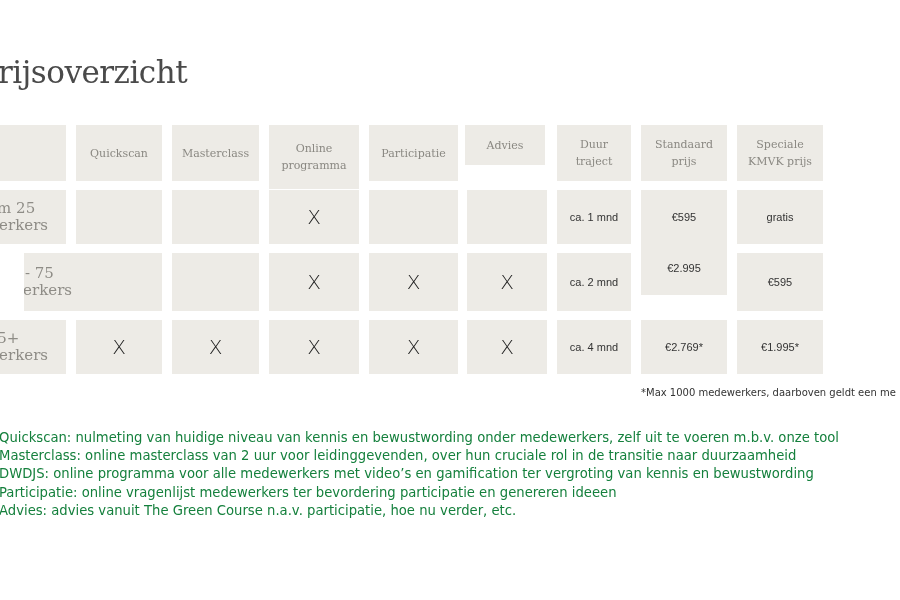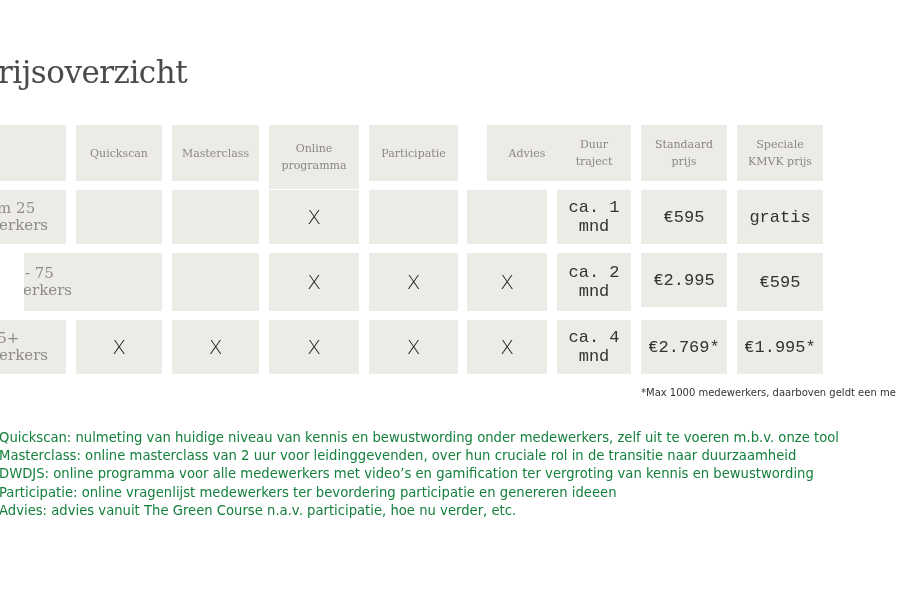--- a/index.html
+++ b/index.html
@@ -23,21 +23,21 @@
     .hdr {
       font-family: "DejaVu Serif", serif; font-size: 11px;
       color: #8a8882; line-height: 17px; font-weight: 300;
     }
     .rowlabel {
       font-family: "DejaVu Serif", serif; font-size: 15px;
       color: #8e8c86; line-height: 17px; justify-content: flex-end;
       padding-right: 18px; white-space: nowrap; overflow: hidden;
     }
     .mark { font-size: 20px; color: #1f1f1f; font-family: "DejaVu Sans", sans-serif; font-weight: 300; }
-    .val { font-size: 17px; color: #333; font-family: Liberation Mono, monospace; }
+    .val { font-size: 11px; color: #333; font-family: Liberation Sans, sans-serif; }
     .footnote {
       position: absolute; left: 641px; top: 387px;
       font-size: 10px; color: #333; white-space: nowrap;
       font-family: "DejaVu Sans", sans-serif;
     }
     .legend {
       position: absolute; left: -1px; top: 429px;
       font-family: "DejaVu Sans", sans-serif; font-size: 13.2px;
       color: #15803d; line-height: 18.2px; white-space: nowrap;
     }
@@ -53,21 +53,21 @@
     </div>
     <div class="cell hdr" style="left: 172px; top: 125px; width: 87px; height: 56px;">
       <span>Masterclass</span>
     </div>
     <div class="cell hdr" style="left: 269px; top: 125px; width: 90px; height: 64px;">
       <span>Online<br>programma</span>
     </div>
     <div class="cell hdr" style="left: 369px; top: 125px; width: 89px; height: 56px;">
       <span>Participatie</span>
     </div>
-    <div class="cell hdr" style="left: 487px; top: 125px; width: 80px; height: 56px;">
+    <div class="cell hdr" style="left: 465px; top: 125px; width: 80px; height: 40px;">
       <span>Advies</span>
     </div>
     <div class="cell hdr" style="left: 557px; top: 125px; width: 74px; height: 56px;">
       <span>Duur<br>traject</span>
     </div>
     <div class="cell hdr" style="left: 641px; top: 125px; width: 86px; height: 56px;">
       <span>Standaard<br>prijs</span>
     </div>
     <div class="cell hdr" style="left: 737px; top: 125px; width: 86px; height: 56px;">
       <span>Speciale<br>KMVK prijs</span>
@@ -101,21 +101,21 @@
     </div>
     <div class="cell mark" style="left: 369px; top: 253px; width: 89px; height: 58px;">
       <span>X</span>
     </div>
     <div class="cell mark" style="left: 467px; top: 253px; width: 80px; height: 58px;">
       <span>X</span>
     </div>
     <div class="cell val" style="left: 557px; top: 253px; width: 74px; height: 58px;">
       <span>ca. 2 mnd</span>
     </div>
-    <div class="cell val" style="left: 641px; top: 253px; width: 86px; height: 54px;">
+    <div class="cell val" style="left: 641px; top: 241px; width: 86px; height: 54px;">
       <span>€2.995</span>
     </div>
     <div class="cell val" style="left: 737px; top: 253px; width: 86px; height: 58px;">
       <span>€595</span>
     </div>
     <div class="cell rowlabel" style="left: 0px; top: 320px; width: 66px; height: 54px;">
       <span>75+<br>edewerkers</span>
     </div>
     <div class="cell mark" style="left: 76px; top: 320px; width: 86px; height: 54px;">
       <span>X</span>

